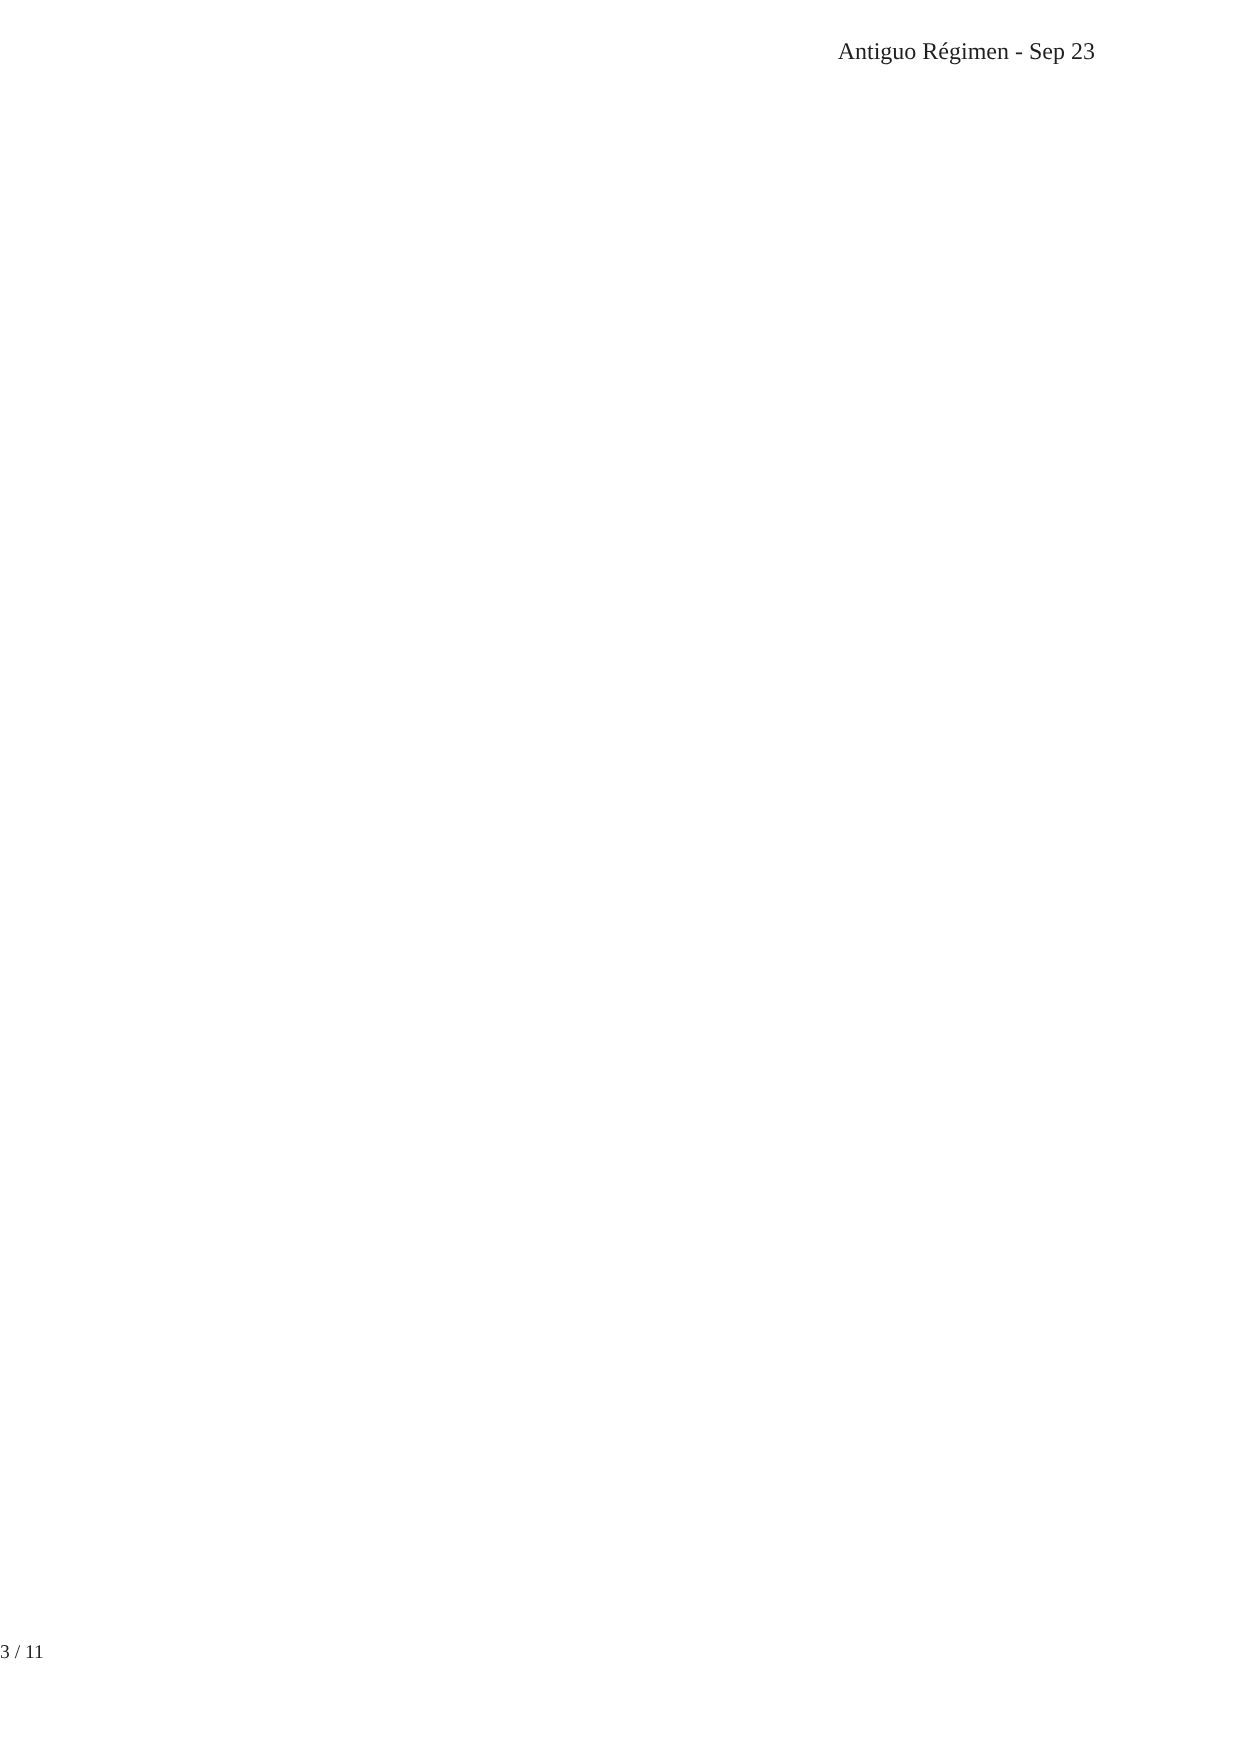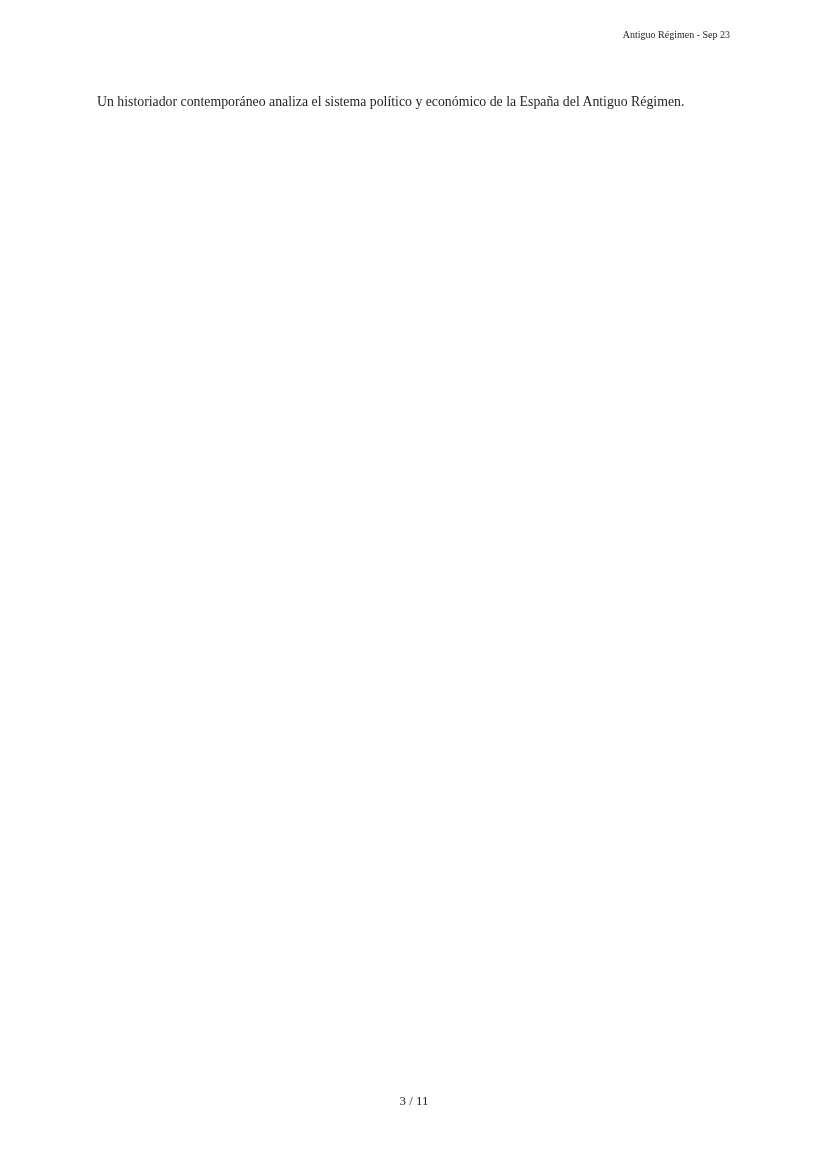--- a/index.html
+++ b/index.html
@@ -13,21 +13,21 @@
     height: 1171px;
     background: #ffffff;
     font-family: "Liberation Serif", "DejaVu Serif", serif;
     color: #1f1f1f;
     overflow: hidden;
   }
   .header {
     position: absolute;
     top: 27px;
     right: 98px;
-    font-size: 10px;
+    font-size: 16px;
     line-height: 15px;
     white-space: nowrap;
   }
   .content {
     position: absolute;
     top: 91px;
     left: 97px;
     width: 633px;
   }
   .task-title {
@@ -43,37 +43,35 @@
     text-align: justify;
   }
   .body-par b {
     font-weight: bold;
   }
   .footer {
     position: absolute;
     top: 1093px;
     left: 0;
     width: 100%;
-    text-align: center;
     font-size: 13px;
     line-height: 16px;
   }
 </style>
 </head>
 <body>
 
 <div class="page">
 
   <div class="header">
     <span>Antiguo Régimen - Sep 23</span>
   </div>
 
   <div class="content">
 
-    <p class="body-par">Un historiador contemporáneo analiza el sistema político y económico de la España del Antiguo Régimen.</p>
 
 
 
   </div>
 
   <div class="footer">
     <span>3 / 11</span>
   </div>
 
 </div>

